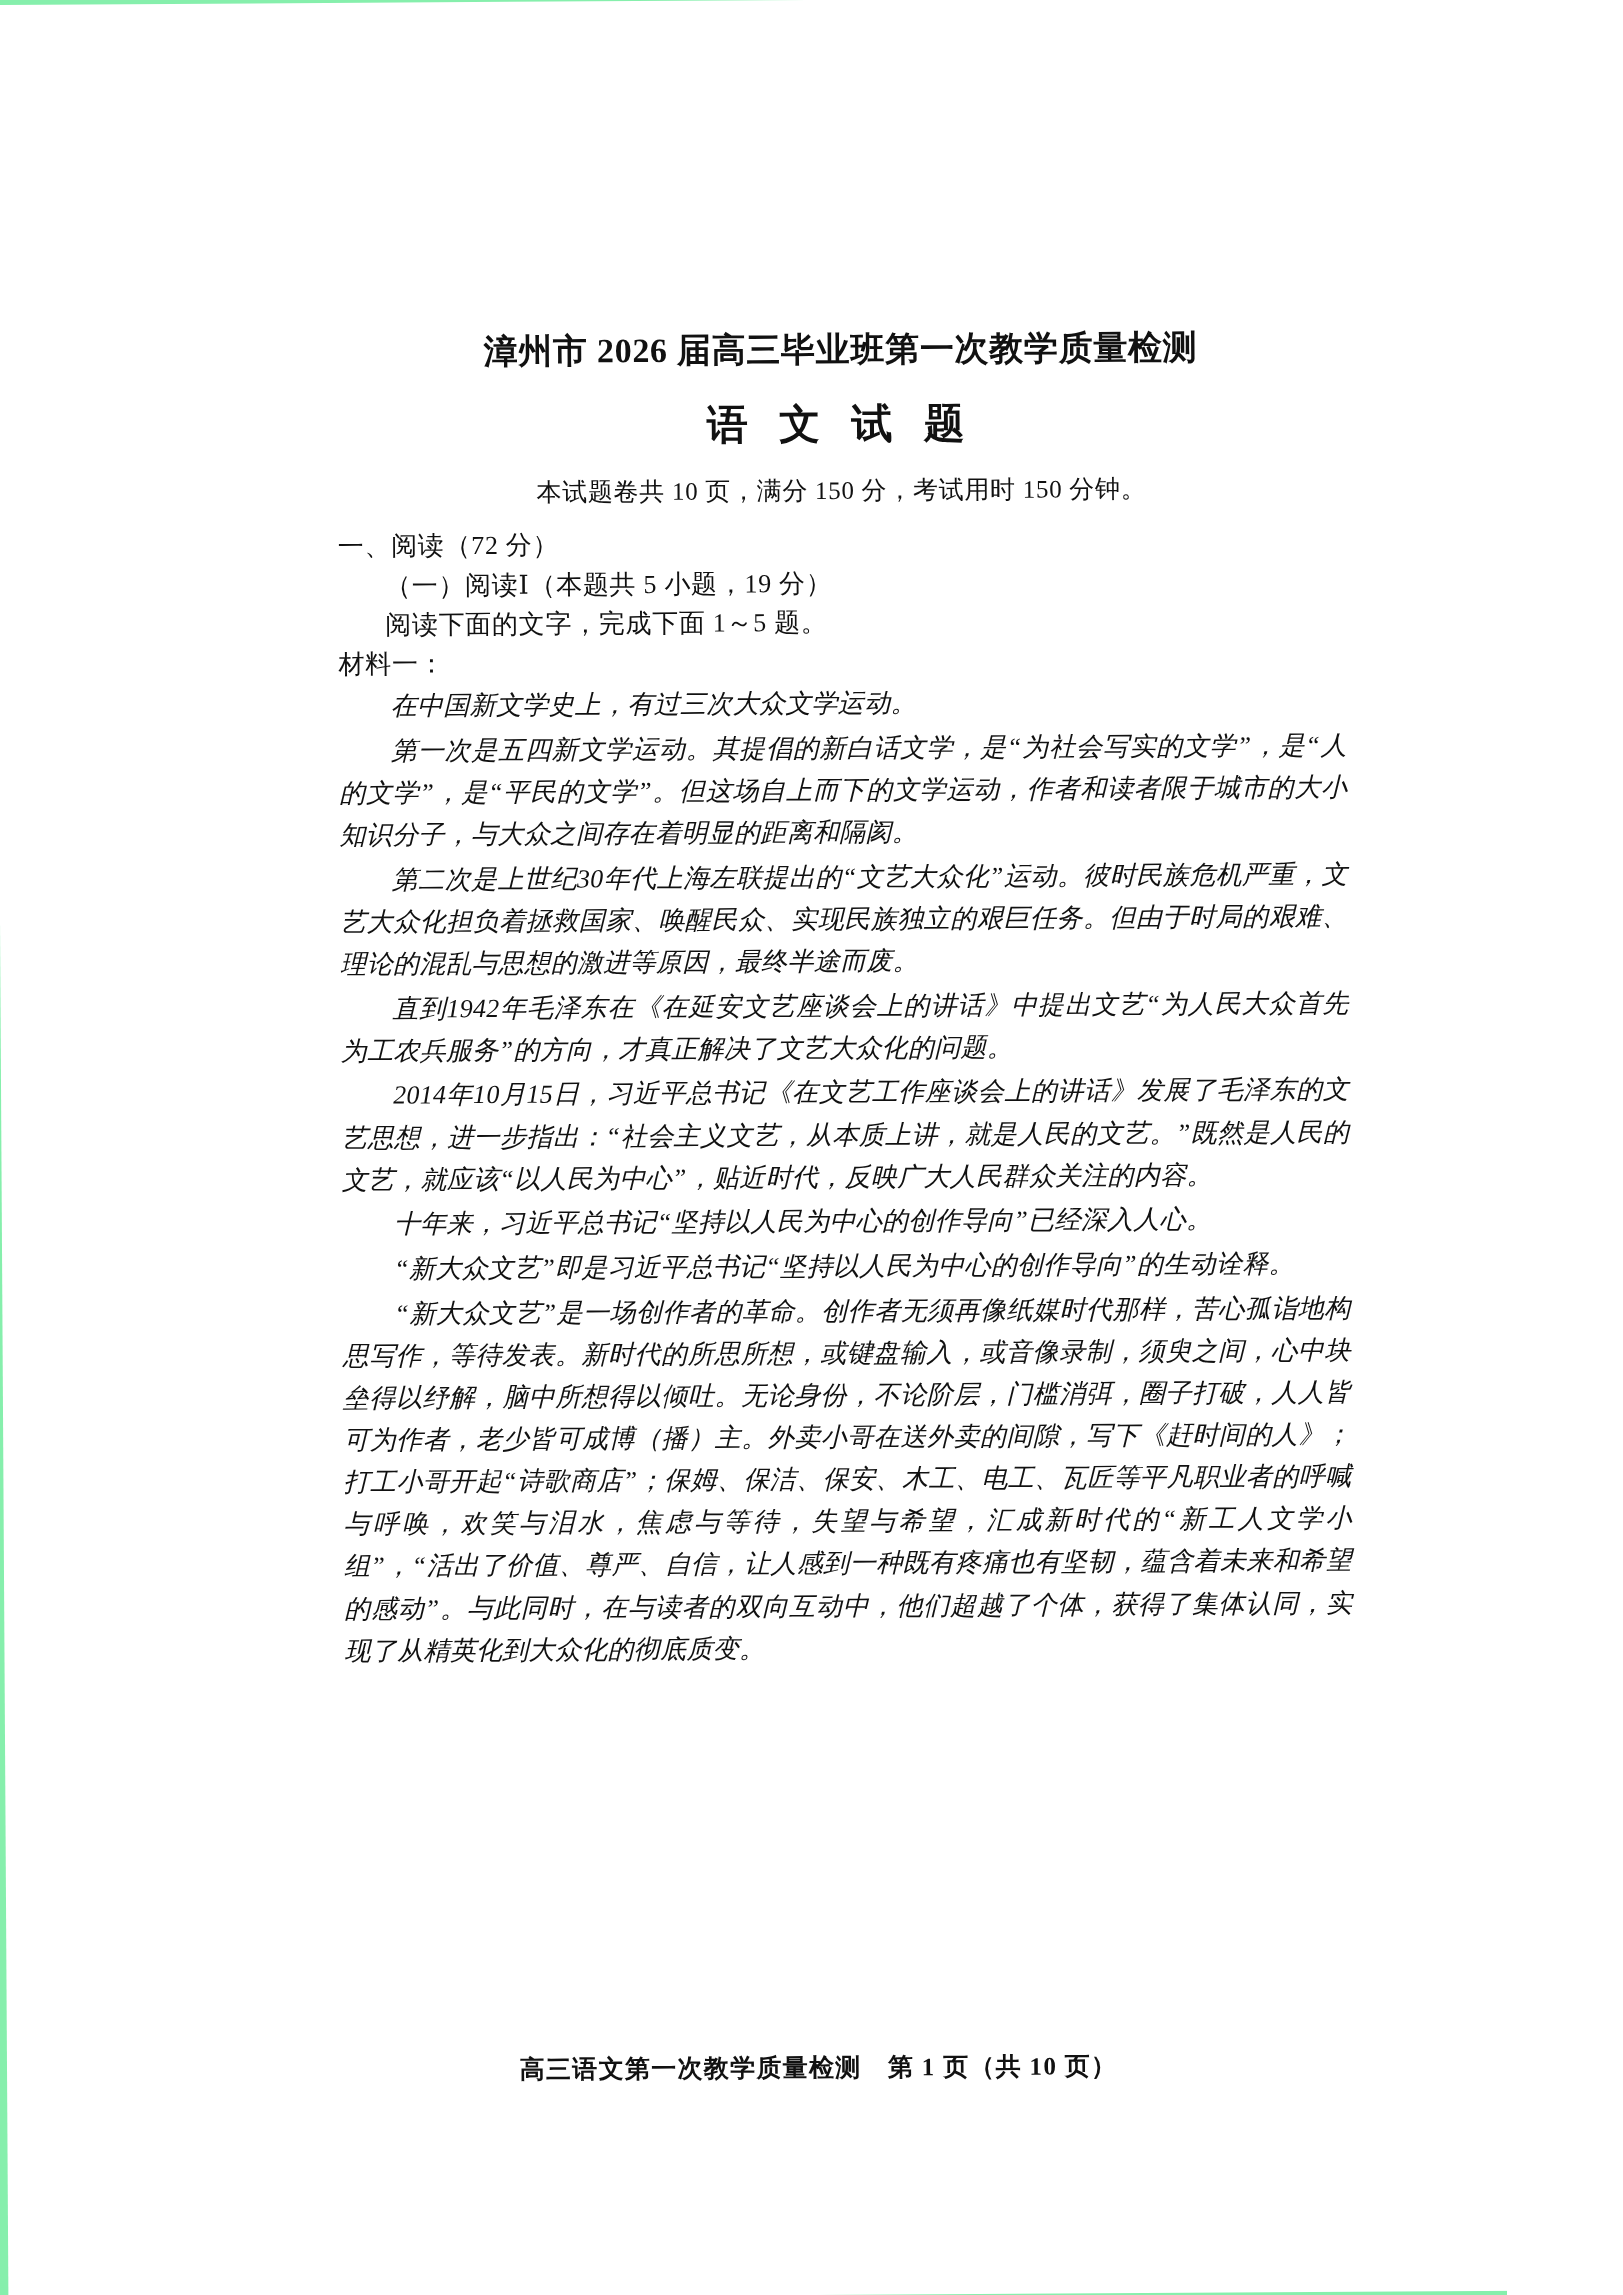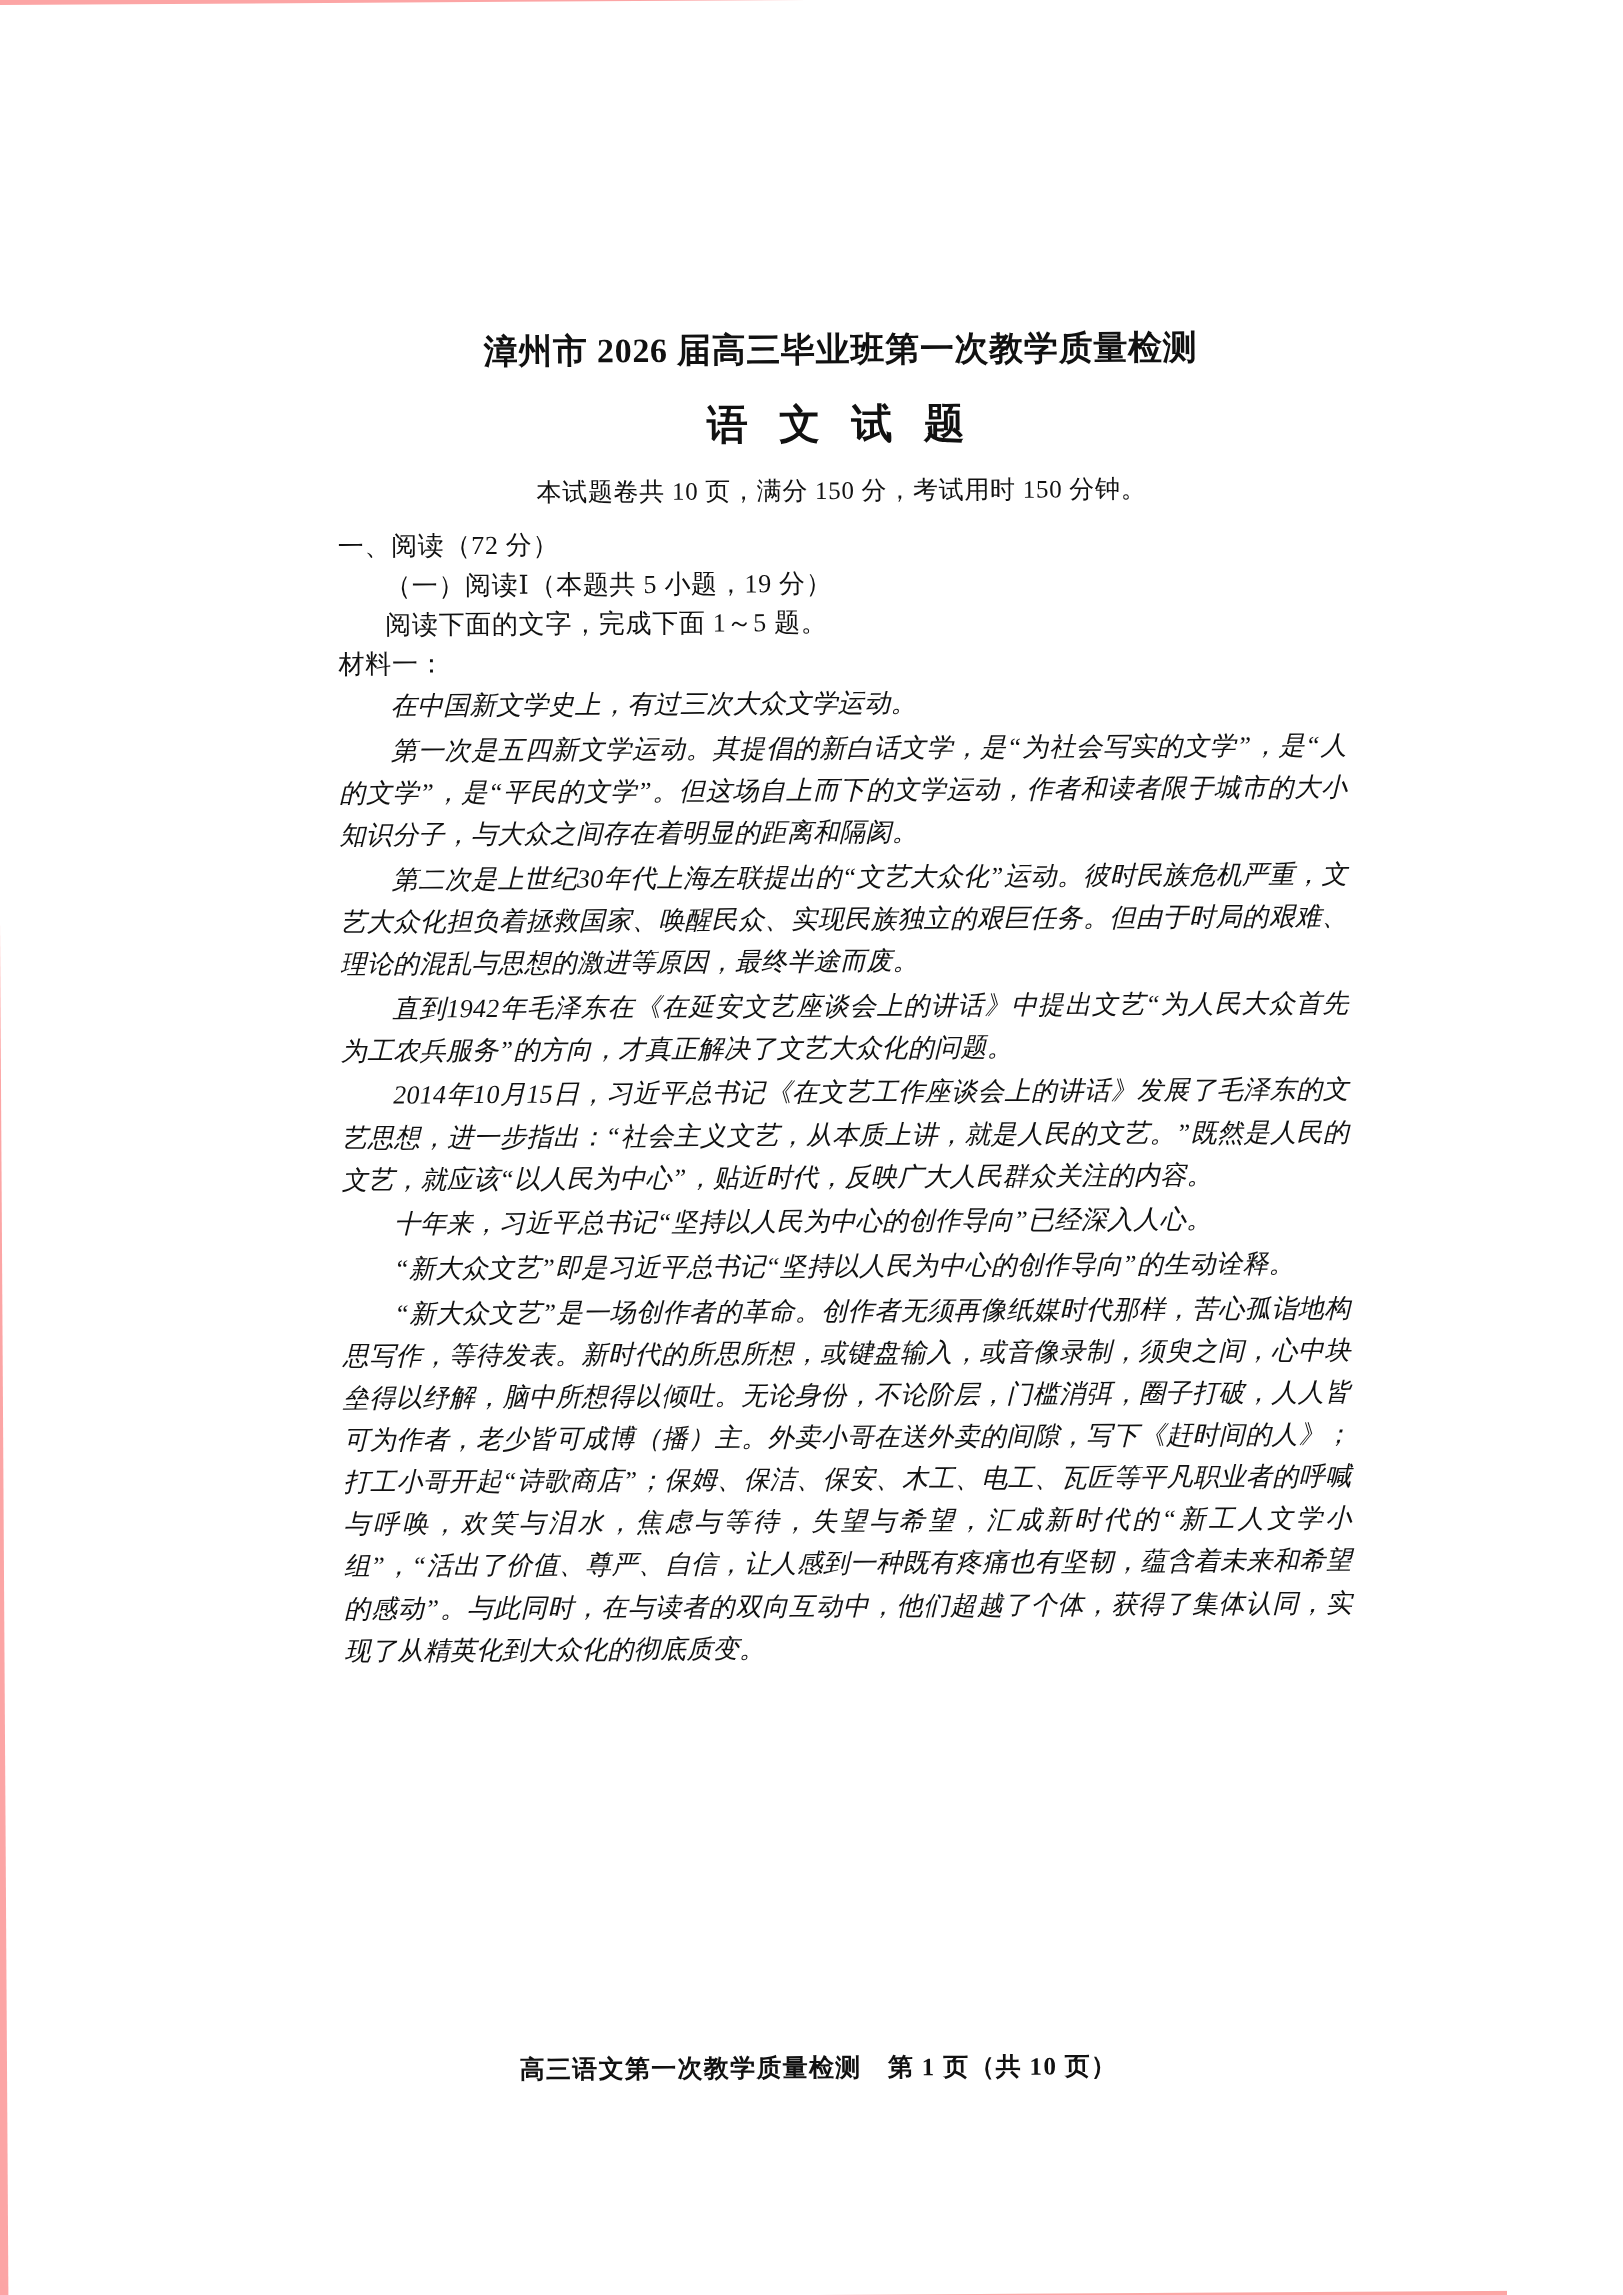--- a/index.html
+++ b/index.html
@@ -14,21 +14,21 @@
     color: #111111;
     position: relative;
     overflow: hidden;
   }
   .page {
     position: absolute;
     left: 0;
     top: 0;
     width: 1507px;
     height: 2295px;
-    background: #fca5a5;
+    background: #86efac;
   }
   
   .paper {
     position: absolute;
     left: 0px;
     top: 0px;
     width: 1623px;
     height: 2295px;
     background: #ffffff;
   }

